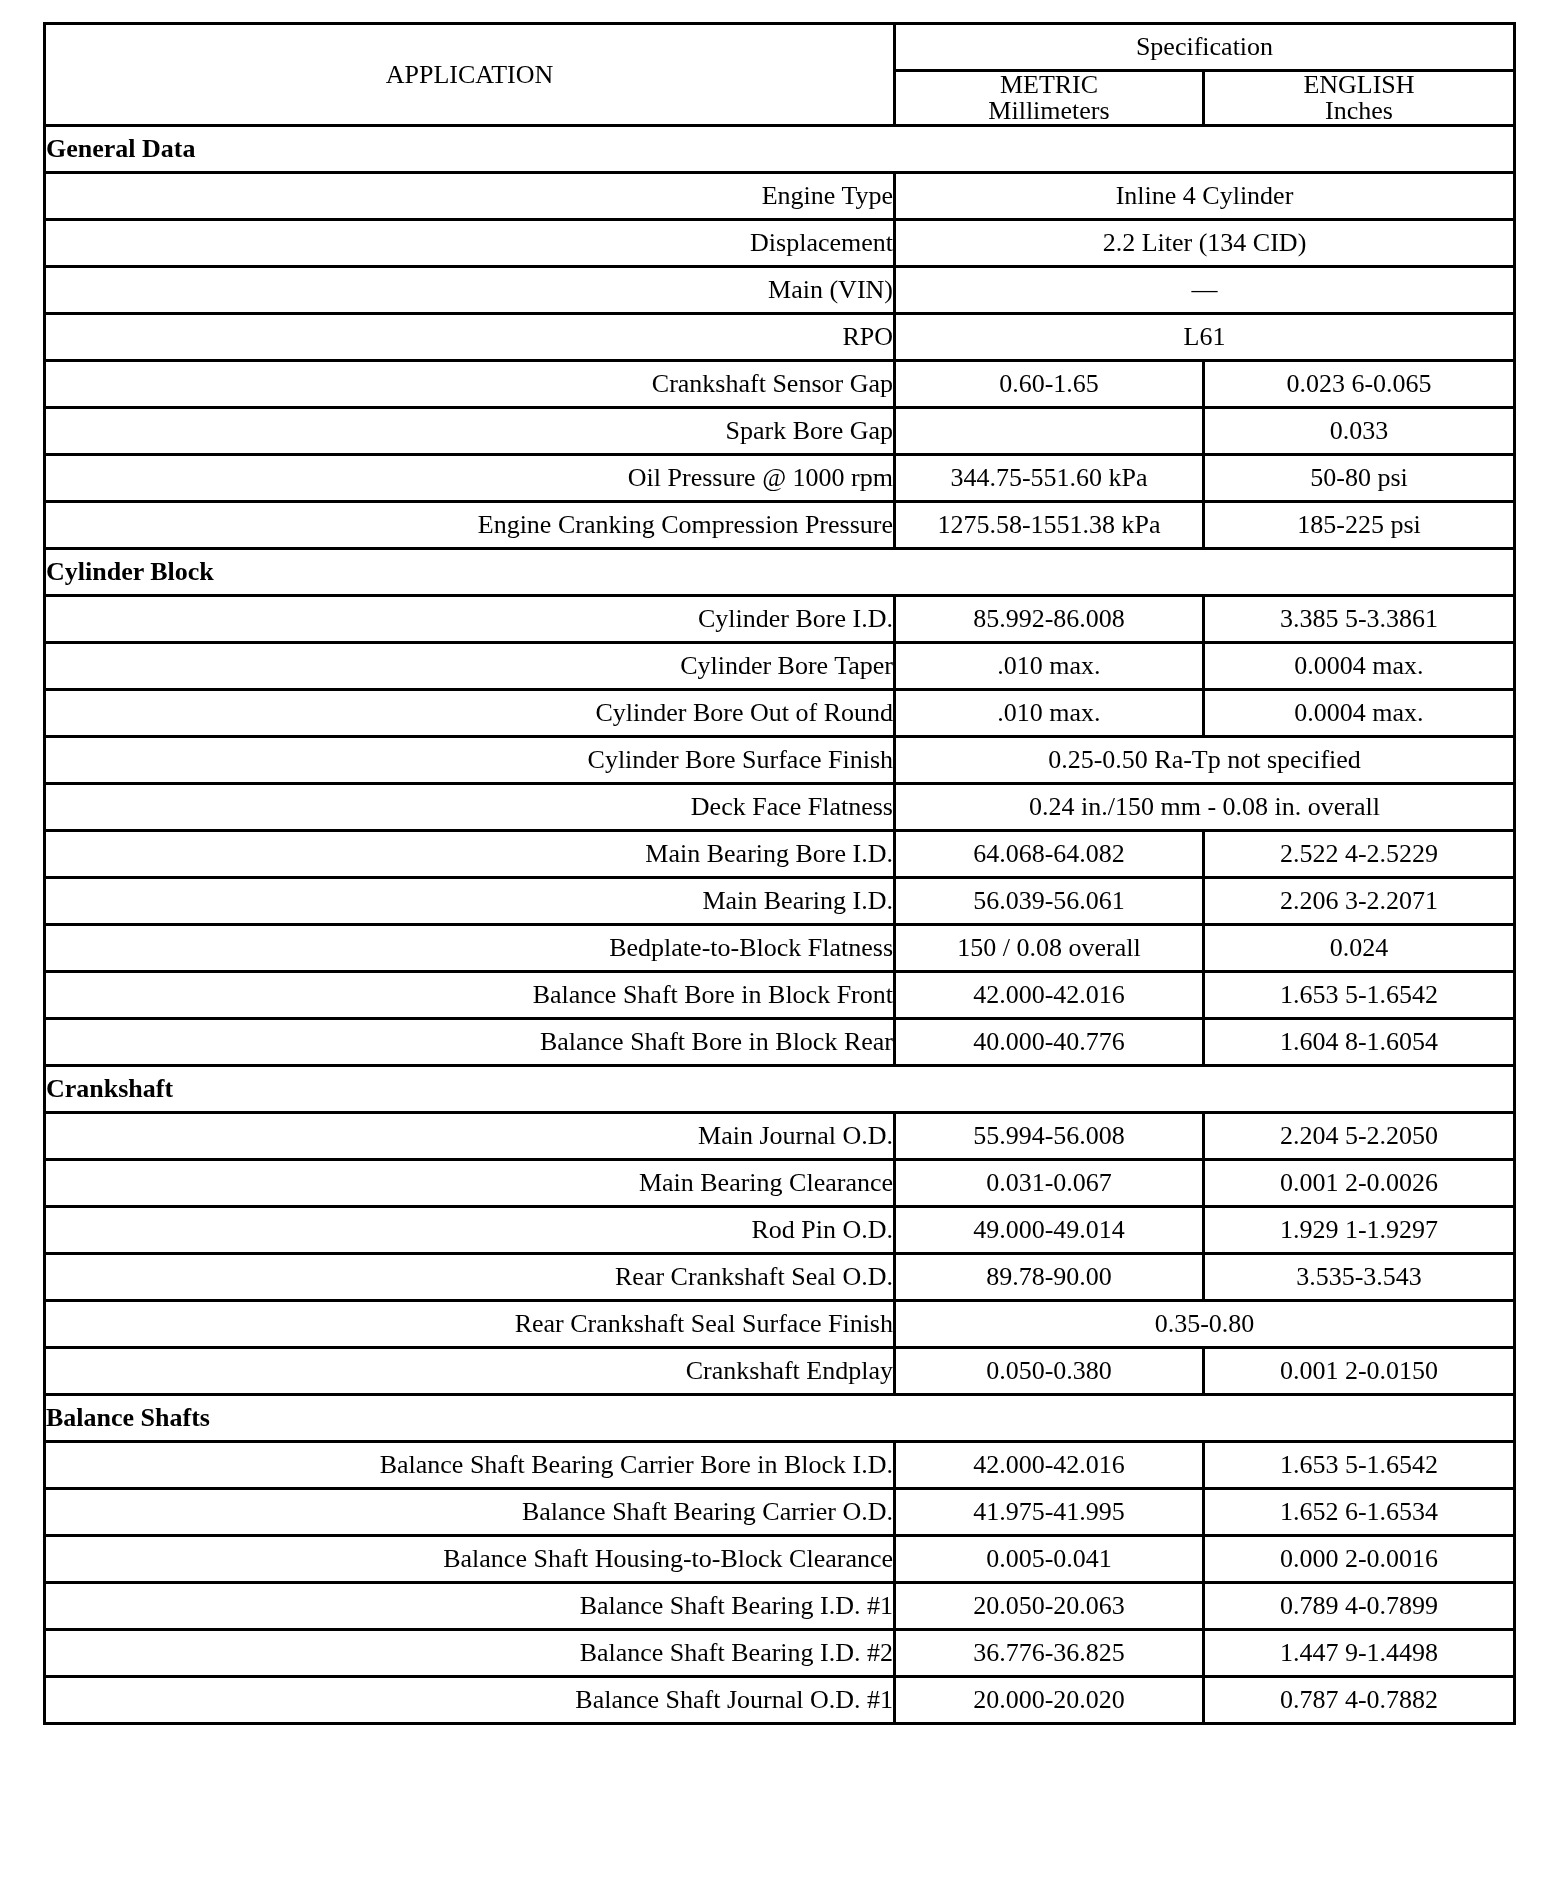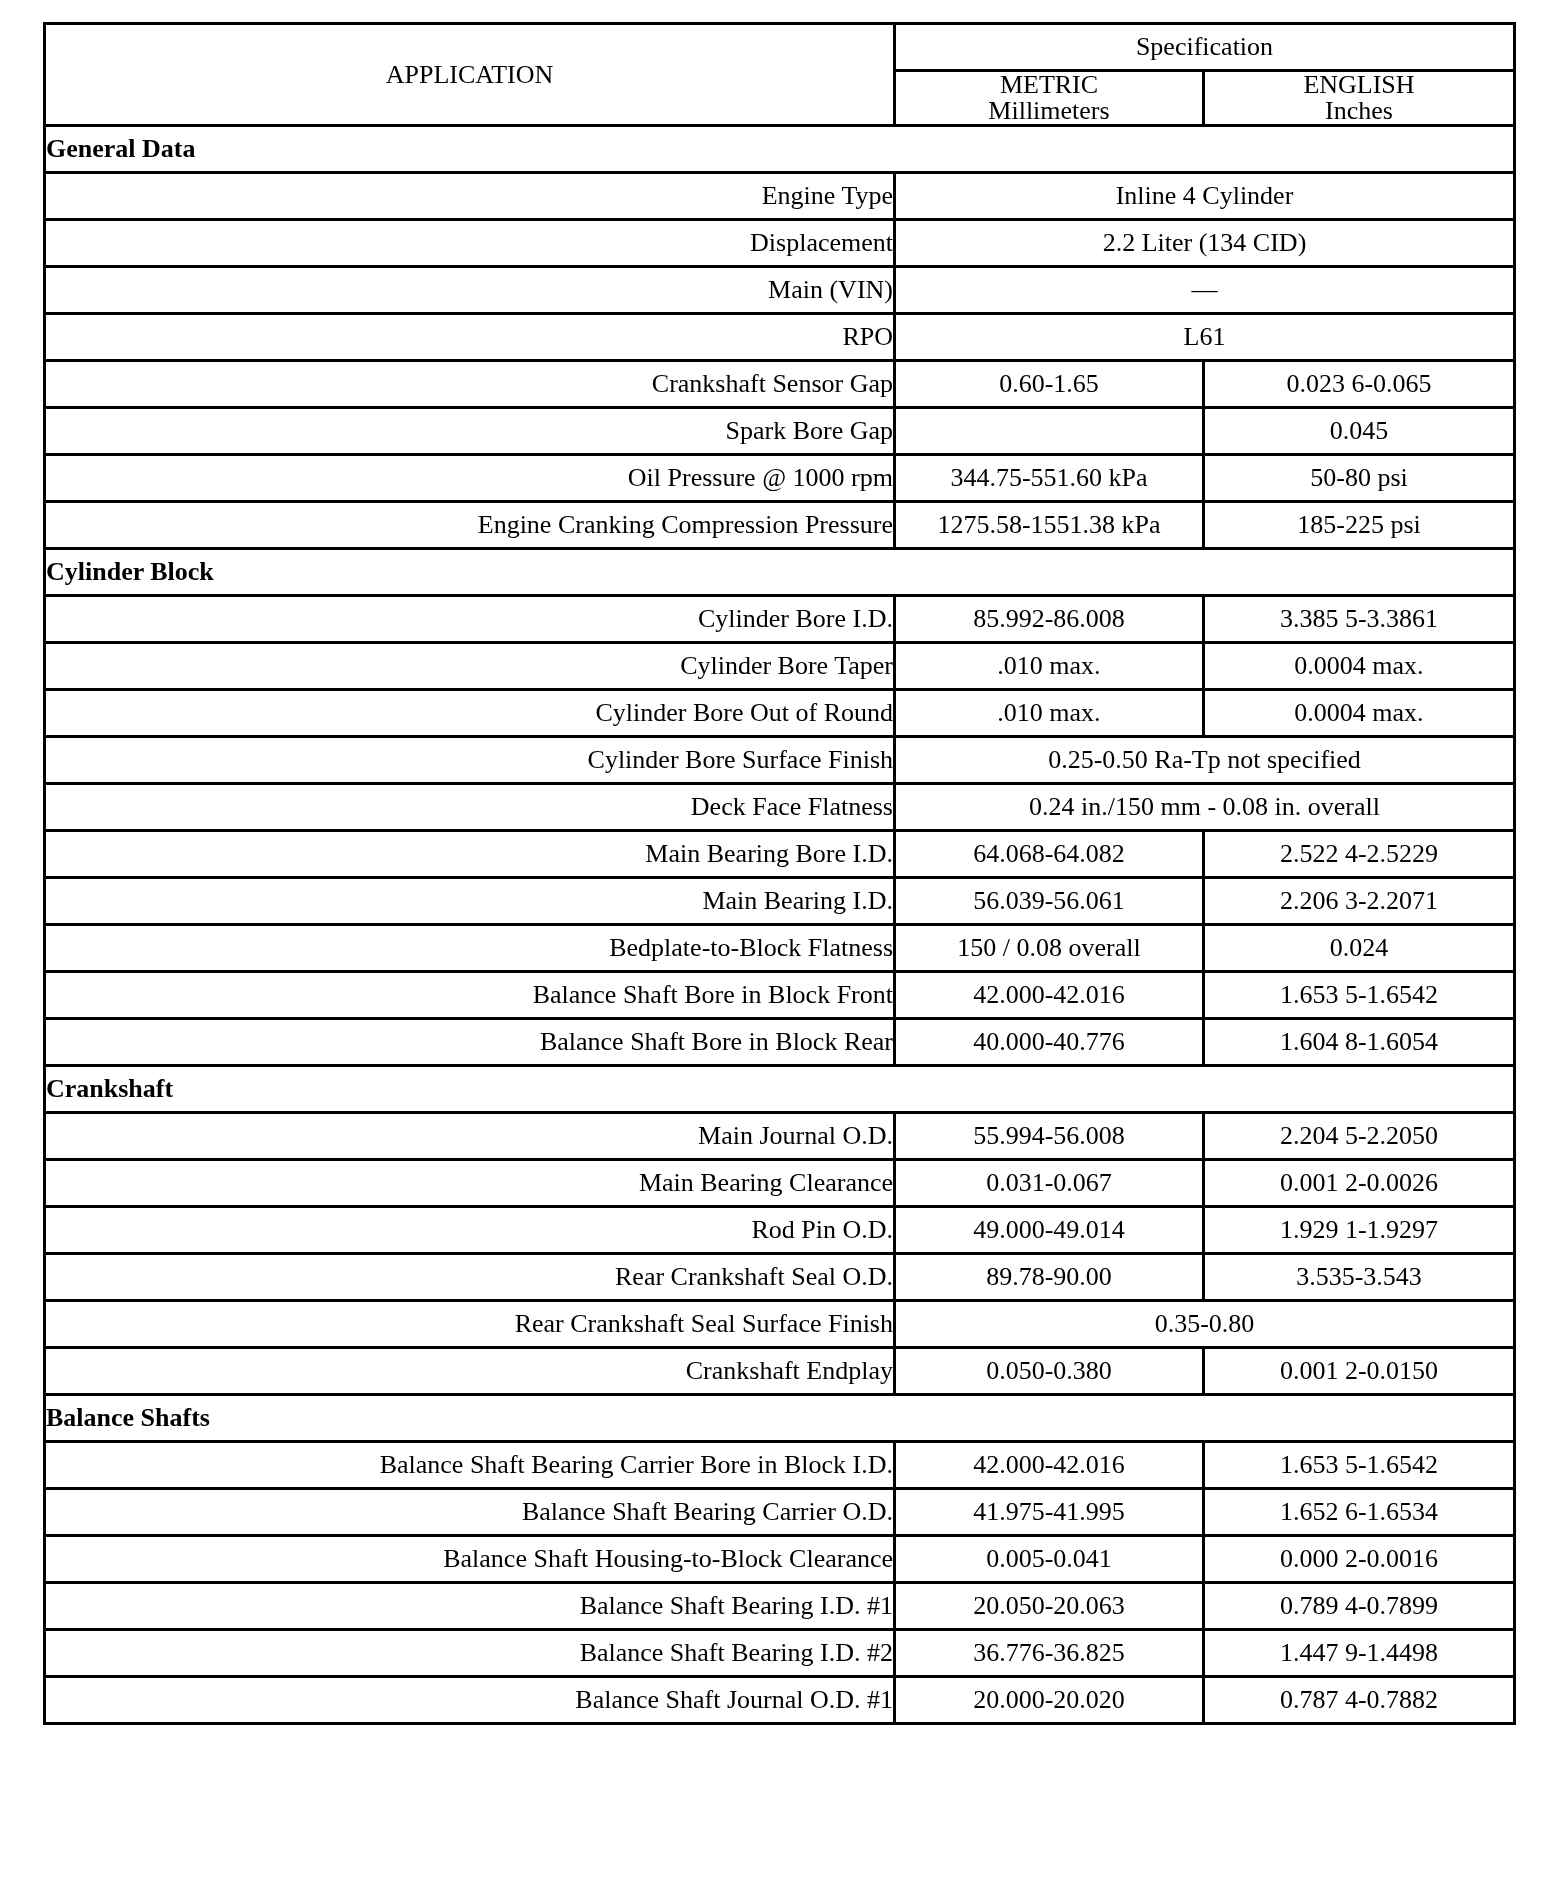--- a/index.html
+++ b/index.html
@@ -91,21 +91,21 @@
         <td class="val" colspan="2">L61</td>
       </tr>
       <tr>
         <td class="label">Crankshaft Sensor Gap</td>
         <td class="val">0.60-1.65</td>
         <td class="val">0.023 6-0.065</td>
       </tr>
       <tr>
         <td class="label">Spark Bore Gap</td>
         <td class="val"></td>
-        <td class="val">0.045</td>
+        <td class="val">0.033</td>
       </tr>
       <tr>
         <td class="label">Oil Pressure @ 1000 rpm</td>
         <td class="val">344.75-551.60 kPa</td>
         <td class="val">50-80 psi</td>
       </tr>
       <tr>
         <td class="label">Engine Cranking Compression Pressure</td>
         <td class="val">1275.58-1551.38 kPa</td>
         <td class="val">185-225 psi</td>

